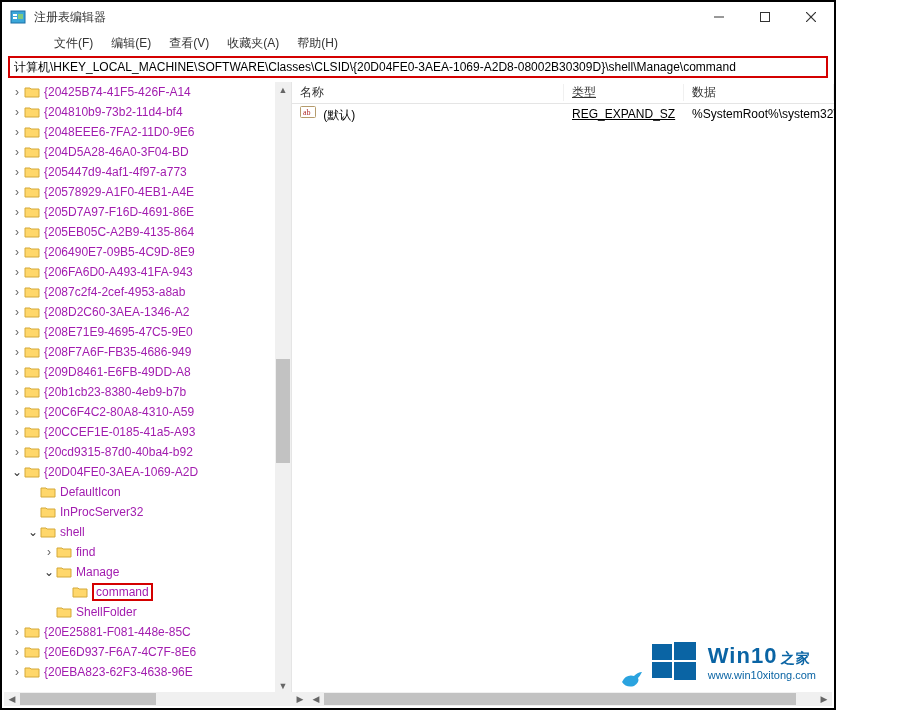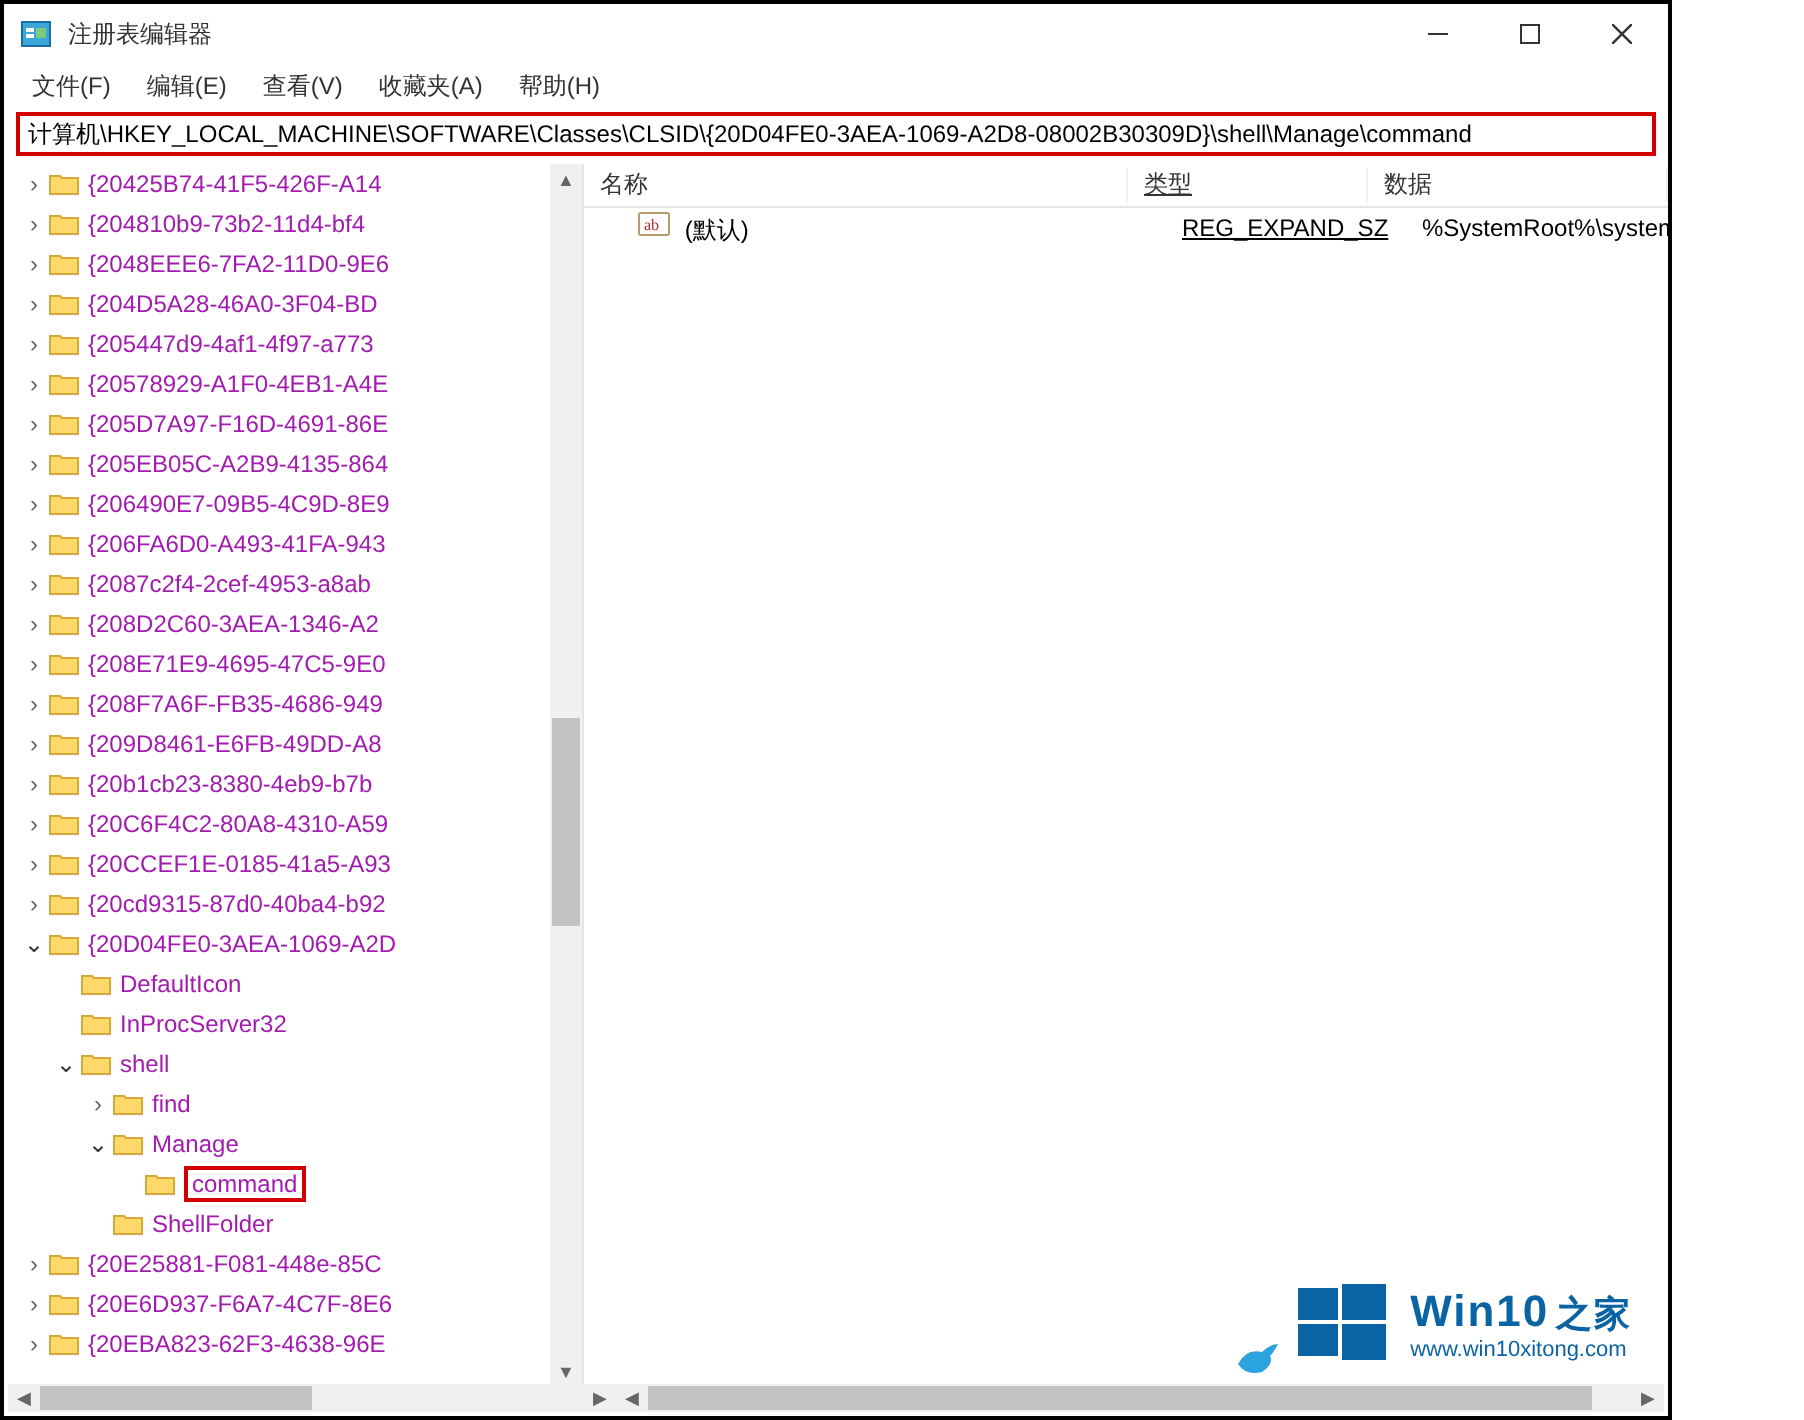--- a/index.html
+++ b/index.html
@@ -5,21 +5,21 @@
   * { box-sizing: border-box; margin: 0; padding: 0; }
   body { font-family: "Microsoft YaHei", "Segoe UI", sans-serif; font-size: 12px; background: #fff; color: #000; user-select: none; }
   .window { width: 836px; height: 710px; border: 2px solid #000; position: relative; overflow: hidden; background: #fff; }
   
   .titlebar { height: 30px; display: flex; align-items: center; background: #fff; border-bottom: 0; }
   .titlebar .app-icon { width: 16px; height: 16px; margin: 0 8px; display: inline-flex; align-items: center; justify-content: center; }
   .titlebar .title { flex: 1; font-size: 12px; color: #333; }
   .win-controls { display: flex; }
   .win-btn { width: 46px; height: 30px; display: flex; align-items: center; justify-content: center; color: #555; }
   
-  .menubar { height: 22px; display: flex; align-items: center; padding: 0 6px; gap: 2px; font-size: 12px; color: #333; }
+  .menubar { height: 22px; display: flex; align-items: center; padding: 0 6px; gap: 2px; font-size: 12px; color: #333; margin-left: 38px; }
   .menubar .menu-item { padding: 2px 8px; }
   
   .addressbar-wrap { padding: 2px 6px 4px 6px; }
   .addressbar { border: 2px solid #d40000; height: 22px; display: flex; align-items: center; padding: 0 4px; font-size: 12px; background: #fff; overflow: hidden; white-space: nowrap; }
   
   .main { display: flex; height: calc(100% - 30px - 22px - 28px - 14px); }
   .tree-pane { width: 290px; min-width: 290px; border-right: 1px solid #e5e5e5; overflow: hidden; position: relative; }
   .tree-scroll { position: absolute; inset: 0; overflow: hidden; }
   .list-pane { flex: 1; overflow: hidden; position: relative; }
   
@@ -29,21 +29,21 @@
   .tree-row .folder { width: 16px; height: 14px; margin-right: 4px; display: inline-block; }
   .tree-row .label { font-size: 12px; color: #a21caf; }
   .folder svg { display: block; }
   .hl-red { border: 2px solid #d40000; padding: 0 2px; }
   
   .list-header { display: flex; height: 22px; align-items: center; border-bottom: 1px solid #e5e5e5; background: #fff; }
   .list-header .col { padding: 0 8px; font-size: 12px; color: #333; border-right: 1px solid #f0f0f0; }
   .col-name { width: 272px; }
   .col-type { width: 120px; text-decoration: underline; }
   .col-data { flex: 1; }
-  .list-row { display: flex; height: 20px; align-items: center; margin-left: 19px; }
+  .list-row { display: flex; height: 20px; align-items: center; }
   .list-row .cell { padding: 0 8px; font-size: 12px; overflow: hidden; white-space: nowrap; }
   .list-row .val-icon { width: 16px; height: 14px; margin-right: 4px; display: inline-flex; align-items: center; }
   
   .hscroll { position: absolute; left: 2px; right: 2px; bottom: 2px; height: 14px; display: flex; }
   .hscroll .track { flex: 1; background: #f0f0f0; position: relative; }
   .hscroll .thumb { position: absolute; top: 1px; bottom: 1px; background: #c2c2c2; }
   .hscroll .arrow { width: 16px; background: #f0f0f0; display: flex; align-items: center; justify-content: center; color: #666; font-size: 9px; }
   .vscroll-tree { position: absolute; right: 0; top: 0; bottom: 0; width: 16px; background: #f0f0f0; display: flex; flex-direction: column; }
   .vscroll-tree .arrow { height: 16px; display: flex; align-items: center; justify-content: center; color: #666; font-size: 9px; }
   .vscroll-tree .track { flex: 1; position: relative; }
@@ -436,19 +436,19 @@
       <svg width="48" height="48" viewBox="0 0 48 48">
         <rect x="2" y="6" width="20" height="16" fill="#0a64a4"></rect>
         <rect x="24" y="4" width="22" height="18" fill="#0a64a4"></rect>
         <rect x="2" y="24" width="20" height="16" fill="#0a64a4"></rect>
         <rect x="24" y="24" width="22" height="18" fill="#0a64a4"></rect>
       </svg>
     </span>
     <div>
       <div>
         <span class="wm-txt1">Win10</span>
-        <span class="wm-txt1" style="font-size:18px;">之家</span>
+        <span class="wm-txt1" style="font-size:14px;">之家</span>
       </div>
       <div class="wm-txt2">www.win10xitong.com</div>
     </div>
   </div>
 
 </div>
 
 </body></html>

